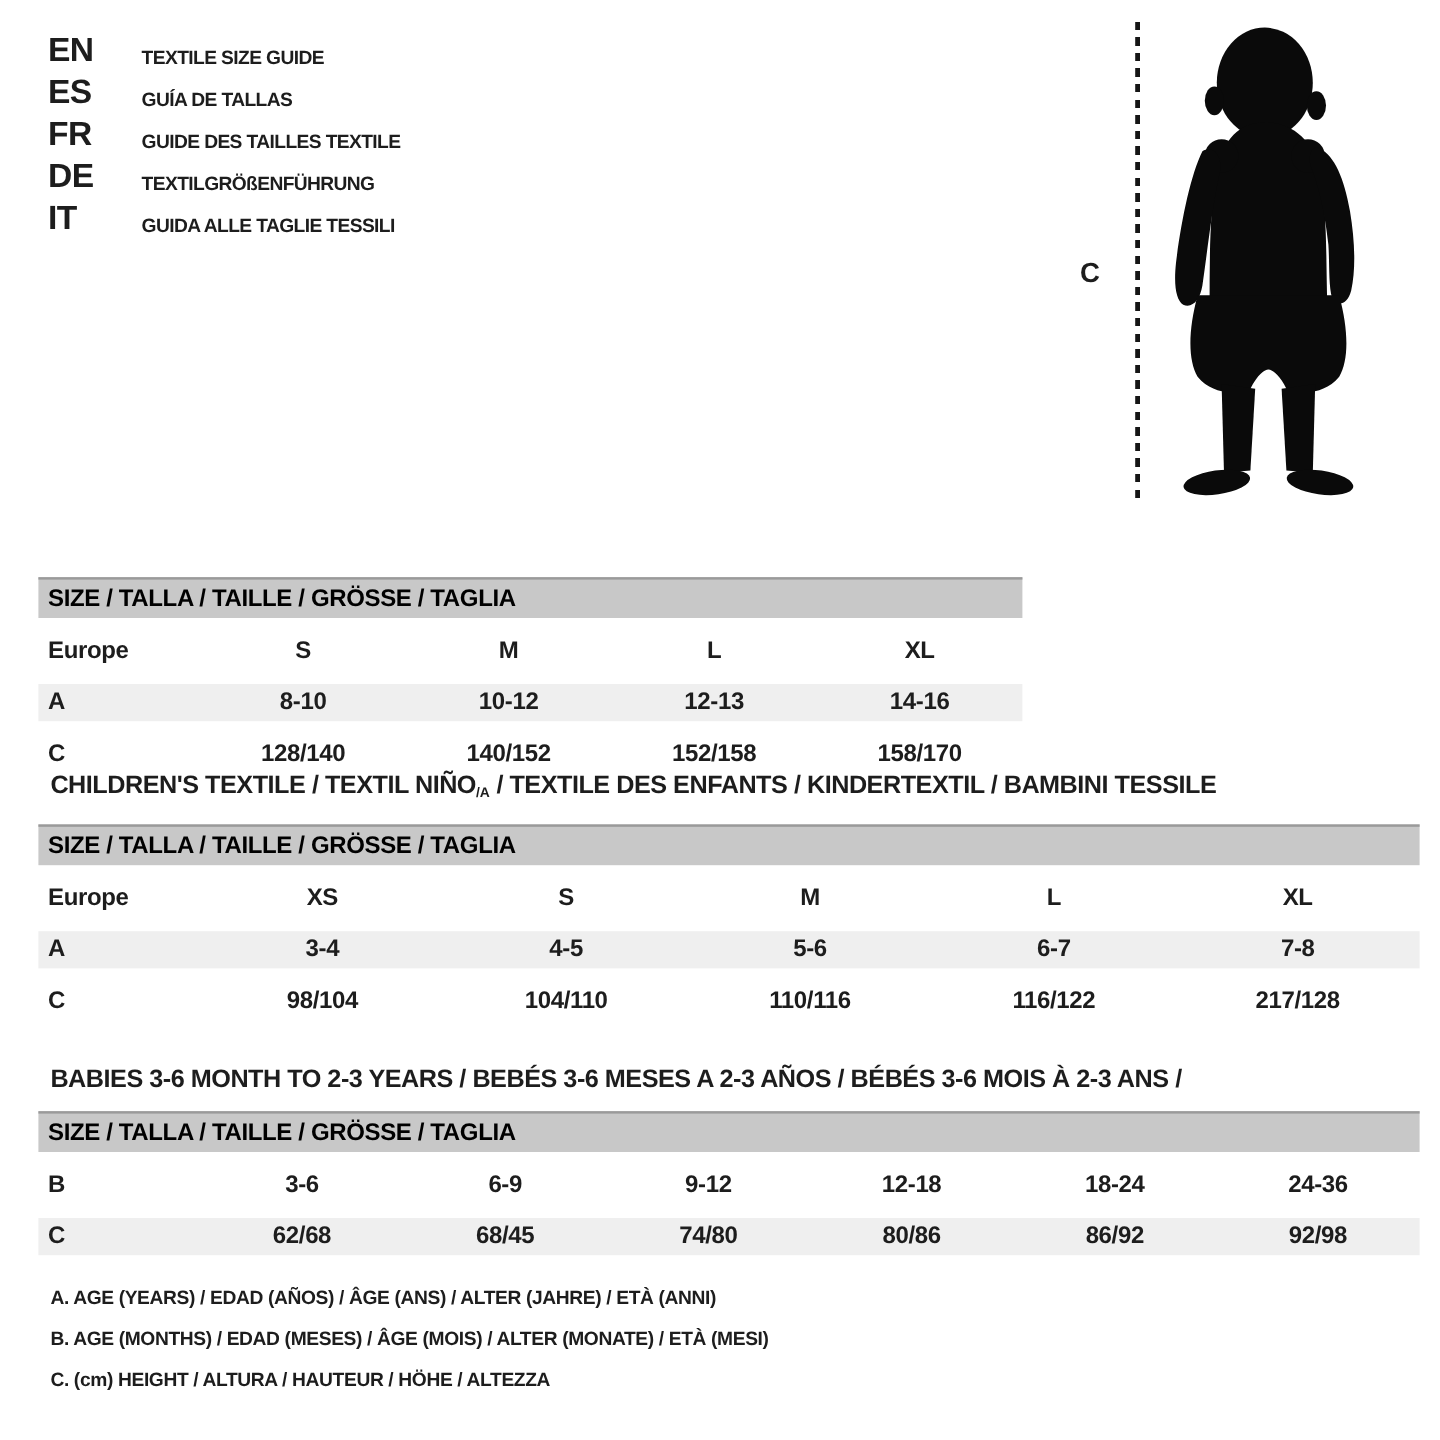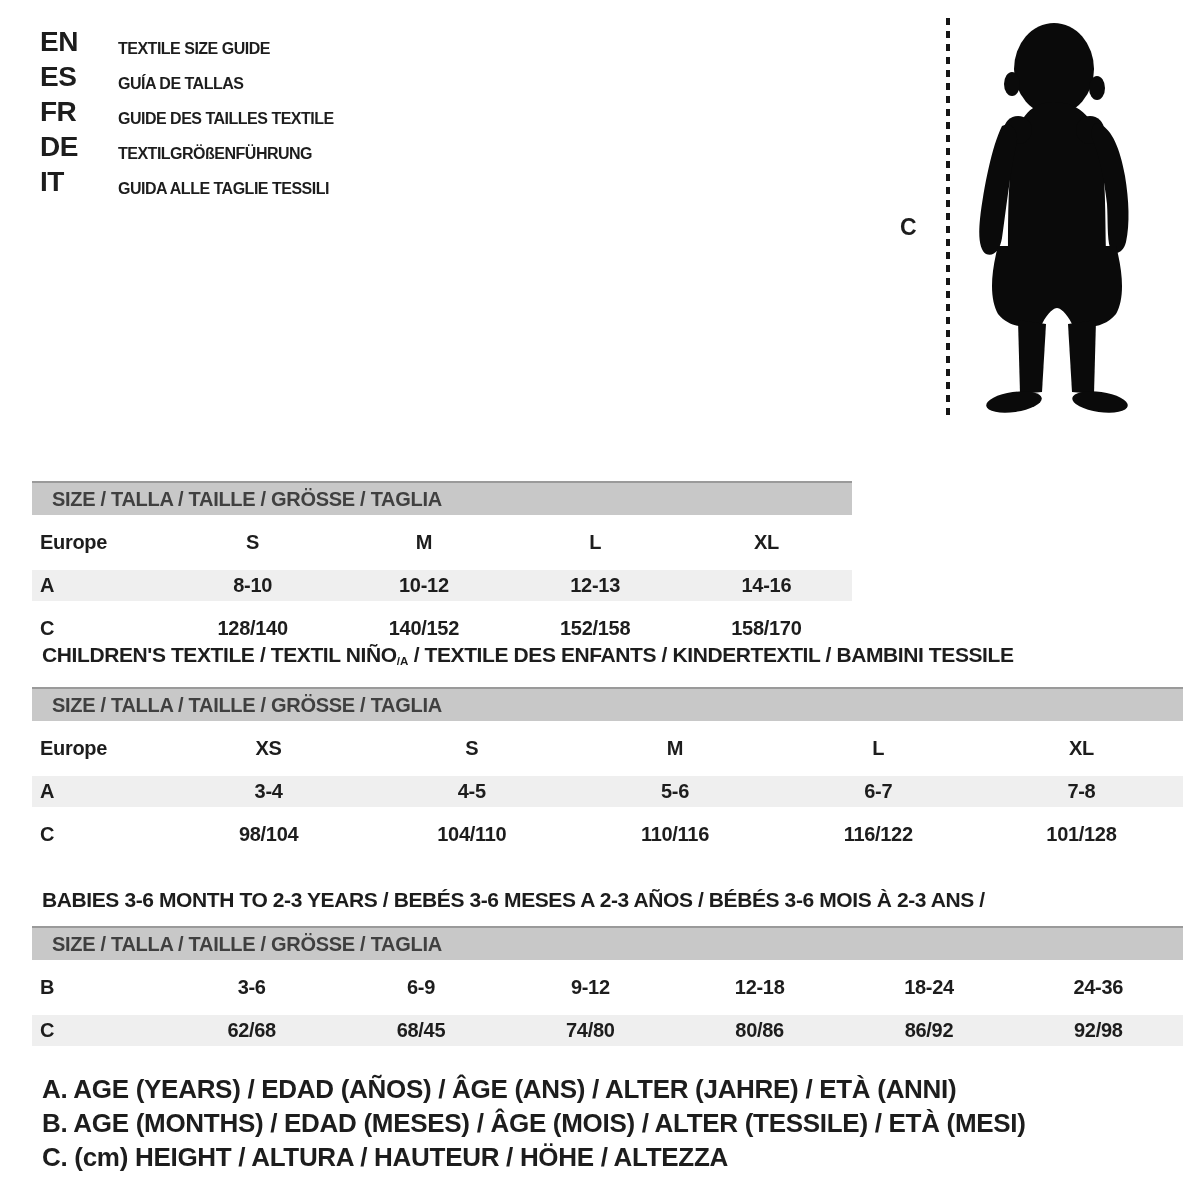--- a/index.html
+++ b/index.html
@@ -20,30 +20,30 @@
   }
   .measure-label{position:absolute;left:900px;top:214px;font-size:23px;}
   .baby-svg{position:absolute;left:962px;top:14px;}
   
   .section-title{position:absolute;left:42px;font-size:21px;letter-spacing:-0.4px;white-space:nowrap;}
   .sub-a{font-size:0.55em;vertical-align:-0.25em;letter-spacing:0;}
   
   .size-table{position:absolute;left:32px;}
   .size-bar{
     height:32px;background:#c8c8c8;border-top:2px solid #9a9a9a;
-    display:flex;align-items:center;padding-left:20px;
-    font-size:20px;color:#404040;letter-spacing:-0.3px;
+    display:flex;align-items:center;padding-left:8px;
+    font-size:20px;color:#000000;letter-spacing:-0.3px;
   }
   .trow{display:flex;height:31px;margin-top:12px;align-items:center;font-size:20px;letter-spacing:-0.3px;}
   .trow.shaded{background:#efefef;}
   .rlabel{width:135px;padding-left:8px;box-sizing:border-box;}
   .cell{flex:1;text-align:center;}
   
   .legend{position:absolute;left:42px;top:1074px;}
-  .legend-line{font-size:26px;letter-spacing:-0.3px;height:34px;white-space:nowrap;}
+  .legend-line{font-size:16px;letter-spacing:-0.3px;height:34px;white-space:nowrap;}
 </style>
 </head>
 <body>
 
 <div class="canvas">
 
   <div class="lang-list">
     <div class="lang-row">
       <span class="lang-code">EN</span>
       <span class="lang-title">TEXTILE SIZE GUIDE</span>
@@ -134,21 +134,21 @@
       <span class="cell">5-6</span>
       <span class="cell">6-7</span>
       <span class="cell">7-8</span>
     </div>
     <div class="trow">
       <span class="rlabel">C</span>
       <span class="cell">98/104</span>
       <span class="cell">104/110</span>
       <span class="cell">110/116</span>
       <span class="cell">116/122</span>
-      <span class="cell">101/128</span>
+      <span class="cell">217/128</span>
     </div>
   </div>
 
   <div class="section-title" style="top:888px;">BABIES 3-6 MONTH TO 2-3 YEARS / BEBÉS 3-6 MESES A 2-3 AÑOS / BÉBÉS 3-6 MOIS À 2-3 ANS /</div>
   <div class="size-table" style="top:926px;width:1151px;">
     <div class="size-bar">SIZE / TALLA / TAILLE / GRÖSSE / TAGLIA</div>
     <div class="trow">
       <span class="rlabel">B</span>
       <span class="cell">3-6</span>
       <span class="cell">6-9</span>
@@ -163,17 +163,17 @@
       <span class="cell">68/45</span>
       <span class="cell">74/80</span>
       <span class="cell">80/86</span>
       <span class="cell">86/92</span>
       <span class="cell">92/98</span>
     </div>
   </div>
 
   <div class="legend">
     <div class="legend-line">A. AGE (YEARS) / EDAD (AÑOS) / ÂGE (ANS) / ALTER (JAHRE) / ETÀ (ANNI)</div>
-    <div class="legend-line">B. AGE (MONTHS) / EDAD (MESES) / ÂGE (MOIS) / ALTER (TESSILE) / ETÀ (MESI)</div>
+    <div class="legend-line">B. AGE (MONTHS) / EDAD (MESES) / ÂGE (MOIS) / ALTER (MONATE) / ETÀ (MESI)</div>
     <div class="legend-line">C. (cm) HEIGHT / ALTURA / HAUTEUR / HÖHE / ALTEZZA</div>
   </div>
 
 </div>
 
 </body></html>

